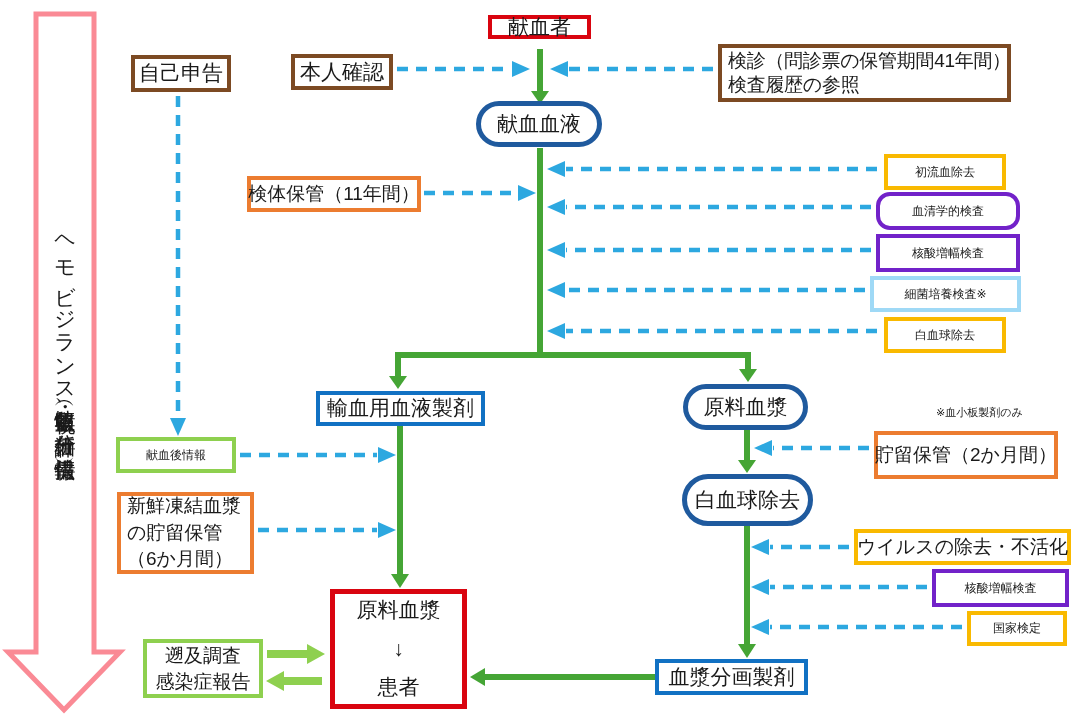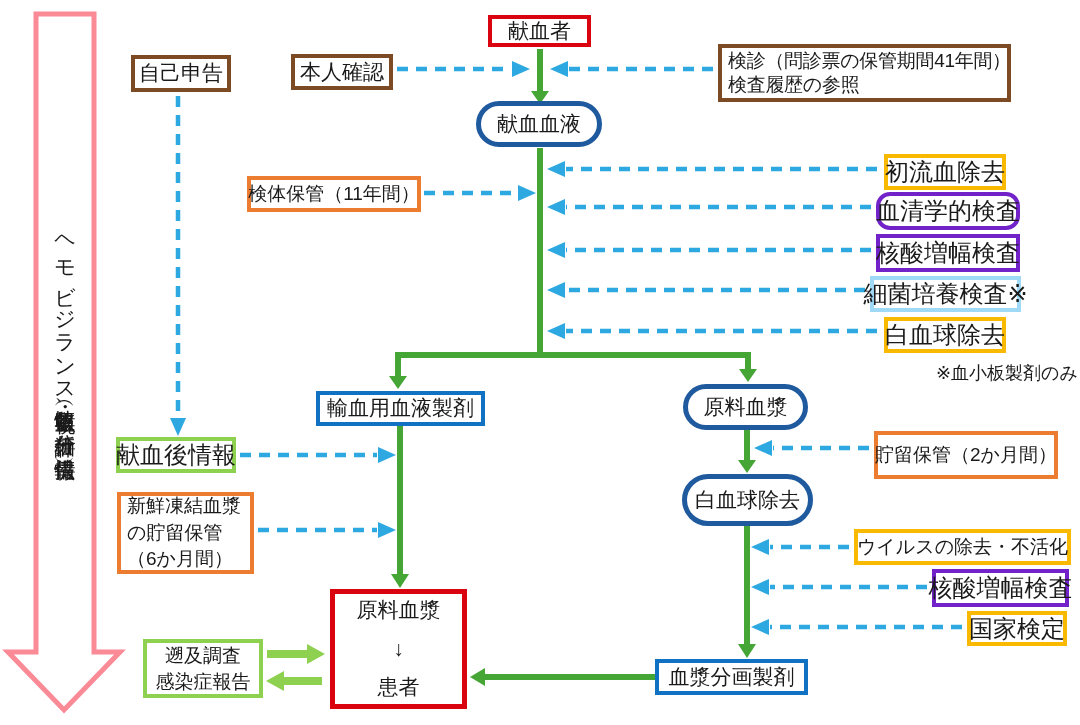--- a/index.html
+++ b/index.html
@@ -4,38 +4,38 @@
 <style>
   html,body{margin:0;padding:0;background:#fff;}
   .stage{
     position:relative;width:1080px;height:725px;background:#fff;overflow:hidden;
     font-family:"Liberation Sans","DejaVu Sans",sans-serif;color:#1a1a1a;
   }
   .stage svg{position:absolute;left:0;top:0;}
   .box{
     position:absolute;background:#fff;border:4px solid #000;box-sizing:border-box;
     display:flex;align-items:center;justify-content:center;
-    font-size:24px;line-height:1.25;white-space:nowrap;z-index:3;
+    font-size:12px;line-height:1.25;white-space:nowrap;z-index:3;
   }
   .stadium{border-radius:26px;border-width:5px;}
   .multi{flex-direction:column;}
   .left-align{align-items:flex-start;justify-content:center;padding-left:6px;}
   .b-red{border-color:#d9040f;}
   .b-red-thick{border-color:#d9040f;border-width:5px;}
   .b-brown{border-color:#7c4a23;}
   .b-navy{border-color:#1f5a9e;text-align:right;}
   .b-bluerect{border-color:#1171c3;}
   .b-orange{border-color:#ec7c30;}
   .b-gold{border-color:#f9b900;}
   .b-purple{border-color:#7222c9;}
   .b-lblue{border-color:#9fd9f6;}
   .b-lgreen{border-color:#8ed04f;}
   .fs19{font-size:19px;}
   .fs21{font-size:21px;}
-  .note{position:absolute;font-size:18px;z-index:3;}
+  .note{position:absolute;font-size:11px;z-index:3;margin-top:44px;}
   .banner-text{
     position:absolute;left:36px;top:14px;width:58px;height:638px;
     display:flex;align-items:center;justify-content:center;z-index:3;
   }
   .banner-text span{writing-mode:vertical-rl;font-size:21px;letter-spacing:0.5px;}
   .medical-lines{line-height:1.85;}
 </style>
 </head>
 <body>
 
@@ -147,21 +147,21 @@
         <path d="M962 627 H770" fill="none"></path>
           <polygon points="769,619 769,635 751,627" stroke="none"></polygon>
       </g>
     </g>
   </svg>
 
   <div class="banner-text">
     <span>ヘモビジランス（情報収集・監視、分析・評価、情報提供）</span>
   </div>
 
-  <div class="box b-red fs21" style="left:488px;top:15px;width:103px;height:32px;">献血者</div>
+  <div class="box b-red fs21" style="left:488px;top:15px;width:103px;height:24px;">献血者</div>
 
   <div class="box b-brown fs21" style="left:131px;top:55px;width:100px;height:37px;">自己申告</div>
 
   <div class="box b-brown fs21" style="left:291px;top:54px;width:102px;height:36px;">本人確認</div>
 
   <div class="box b-brown multi left-align fs19" style="left:718px;top:44px;width:293px;height:58px;letter-spacing:-0.3px;">
     <span>検診（問診票の保管期間41年間）</span>
     <span>検査履歴の参照</span>
   </div>
 

